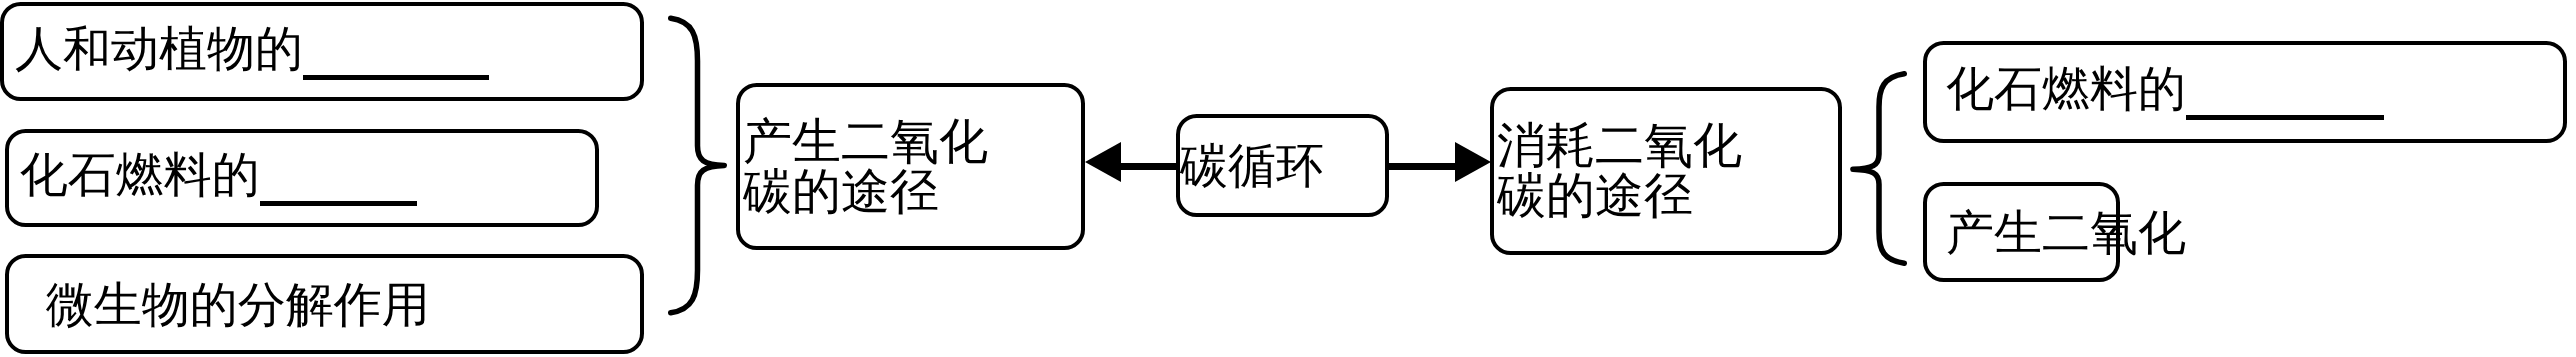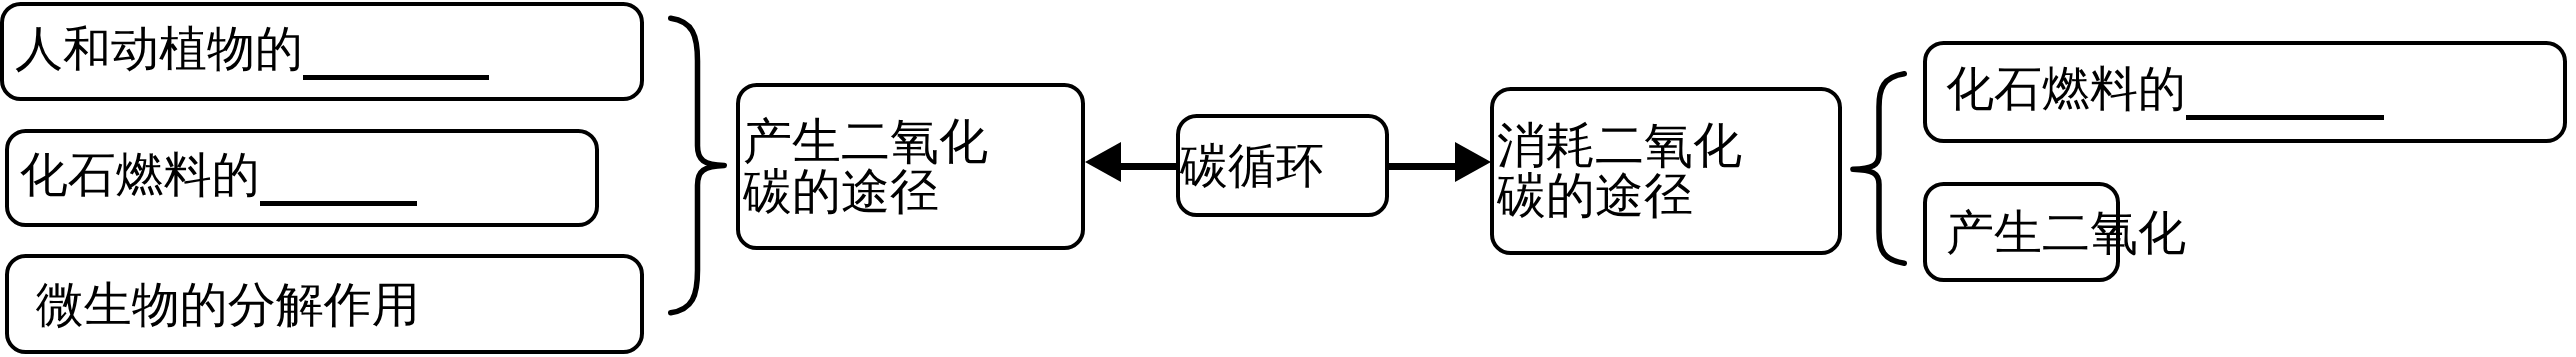--- a/index.html
+++ b/index.html
@@ -40,21 +40,21 @@
     display: block;
   }
 
   
   .src { font-size: 48px; padding-left: 11px; }
 
   #src-0 { left: 0px;  top: 2.4px;   width: 644px; height: 99px; }
   #src-1 { left: 4.8px;  top: 129px; width: 594px; height: 98px; }
   #src-2 { left: 4.8px;  top: 254px; width: 639px; height: 100px; }
 
-  #src-2 { padding-left: 27px; }
+  #src-2 { padding-left: 37px; }
 
   
   .blank {
     display: inline-block;
     border-bottom: 5.6px solid #000000;
     vertical-align: -0.30em;
     height: 0;
   }
   .blank.w1 { width: 186px; }
   .blank.w2 { width: 157px; }

